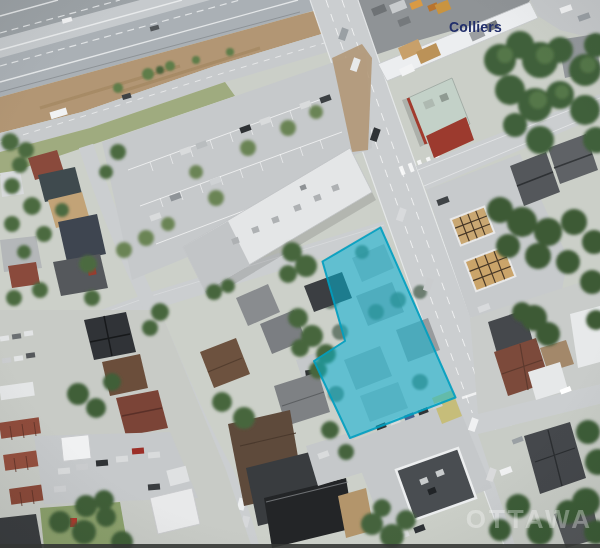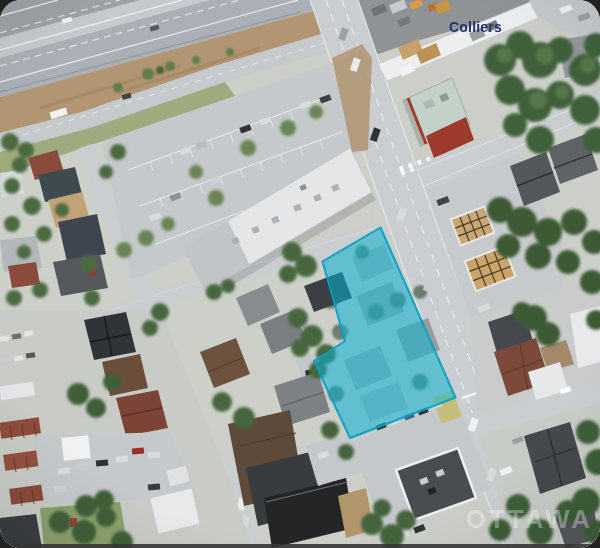--- a/index.html
+++ b/index.html
@@ -1,16 +1,16 @@
 <!DOCTYPE html>
 <html><head>
 <meta charset="utf-8">
 <style>
   html,body{margin:0;padding:0;background:#222;}
-  .stage{position:relative;width:600px;height:548px;overflow:hidden;font-family:"Liberation Sans",sans-serif;border-radius:21px;}
+  .stage{position:relative;width:600px;height:548px;overflow:hidden;font-family:"Liberation Sans",sans-serif;}
   .stage svg{position:absolute;top:0;left:0;display:block;}
   text{font-family:"Liberation Sans",sans-serif;}
   .logo-text{font-weight:bold;font-size:14px;letter-spacing:.2px;}
   .wm-text{font-weight:bold;font-size:26px;letter-spacing:3px;opacity:.32;}
 </style>
 </head>
 <body>
 
 <div class="stage">
 <svg width="600" height="548" viewBox="0 0 600 548">

